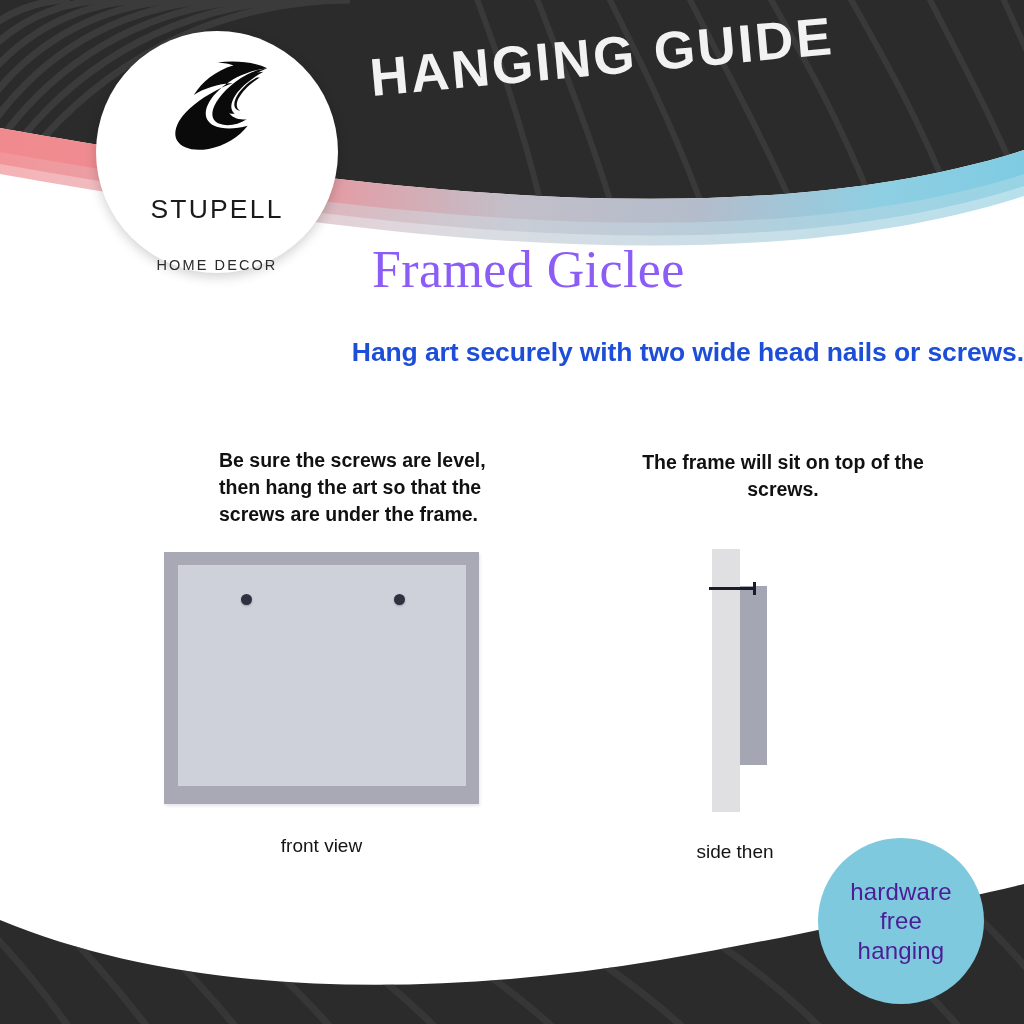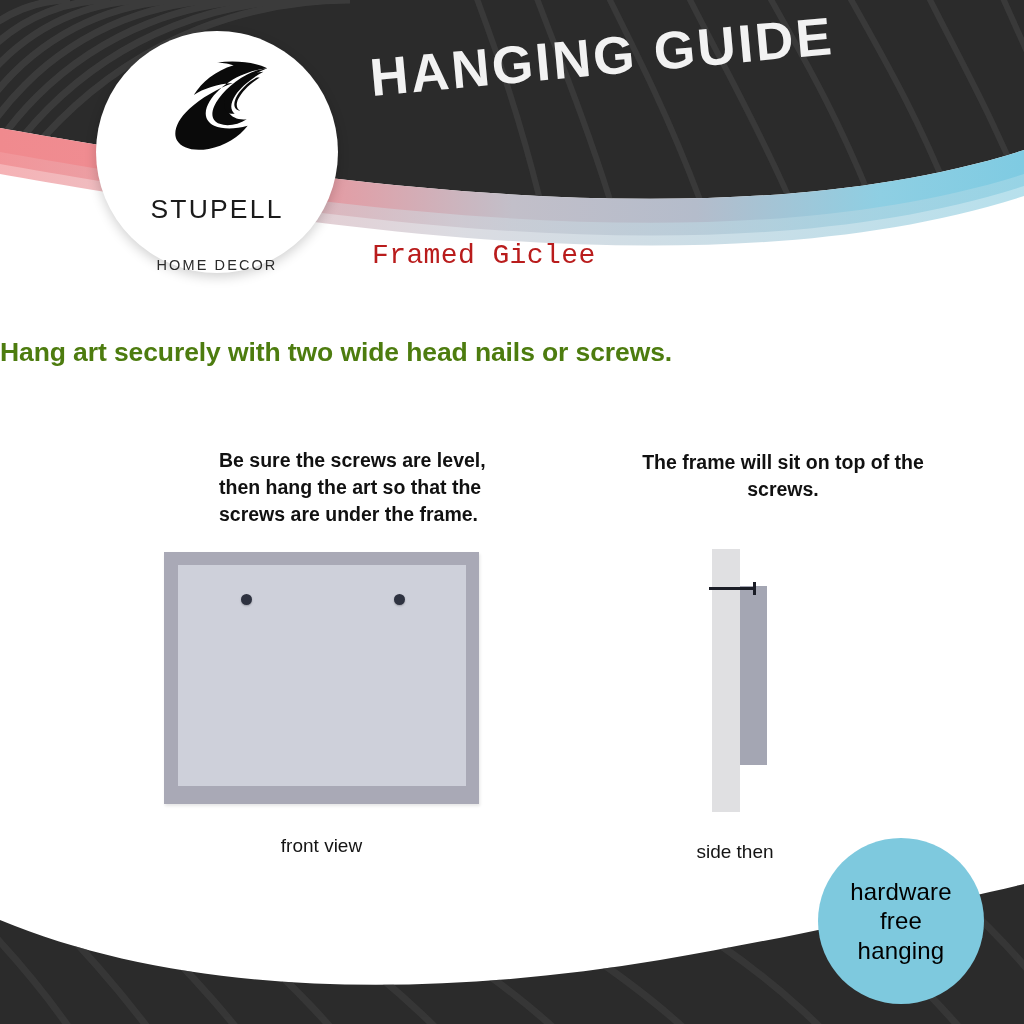--- a/index.html
+++ b/index.html
@@ -82,39 +82,39 @@
     color: #f2f2f2;
     white-space: nowrap;
     z-index: 5;
   }
 
   
   .product-title {
     position: absolute;
     left: 372px;
     top: 240px;
-    font-family: Liberation Mono, monospace;
-    font-size: 28px;
+    font-family: Liberation Serif, serif;
+    font-size: 52px;
     font-weight: 400;
-    color: #b91c1c;
+    color: #8b5cf6;
     letter-spacing: 0.4px;
     z-index: 4;
   }
 
   
   .main-instruction {
     position: absolute;
     left: 0;
     right: 0;
     top: 337px;
-    text-align: left;
+    text-align: right;
     font-family: "Liberation Sans", sans-serif;
     font-size: 26.5px;
     font-weight: 600;
-    color: #4d7c0f;
+    color: #1d4ed8;
     letter-spacing: -0.1px;
     z-index: 4;
   }
 
   
   .caption {
     position: absolute;
     font-family: "Liberation Sans", sans-serif;
     font-size: 19.5px;
     font-weight: 600;
@@ -234,21 +234,21 @@
     flex-direction: column;
     align-items: center;
     justify-content: center;
     z-index: 7;
   }
   .hw-badge span {
     display: block;
     font-family: "Liberation Sans", sans-serif;
     font-size: 24px;
     line-height: 1.22;
-    color: #000000;
+    color: #4c1d95;
     font-weight: 400;
     letter-spacing: 0.2px;
     text-align: center;
   }
 </style>
 </head>
 <body>
 
 <div id="page">
 

